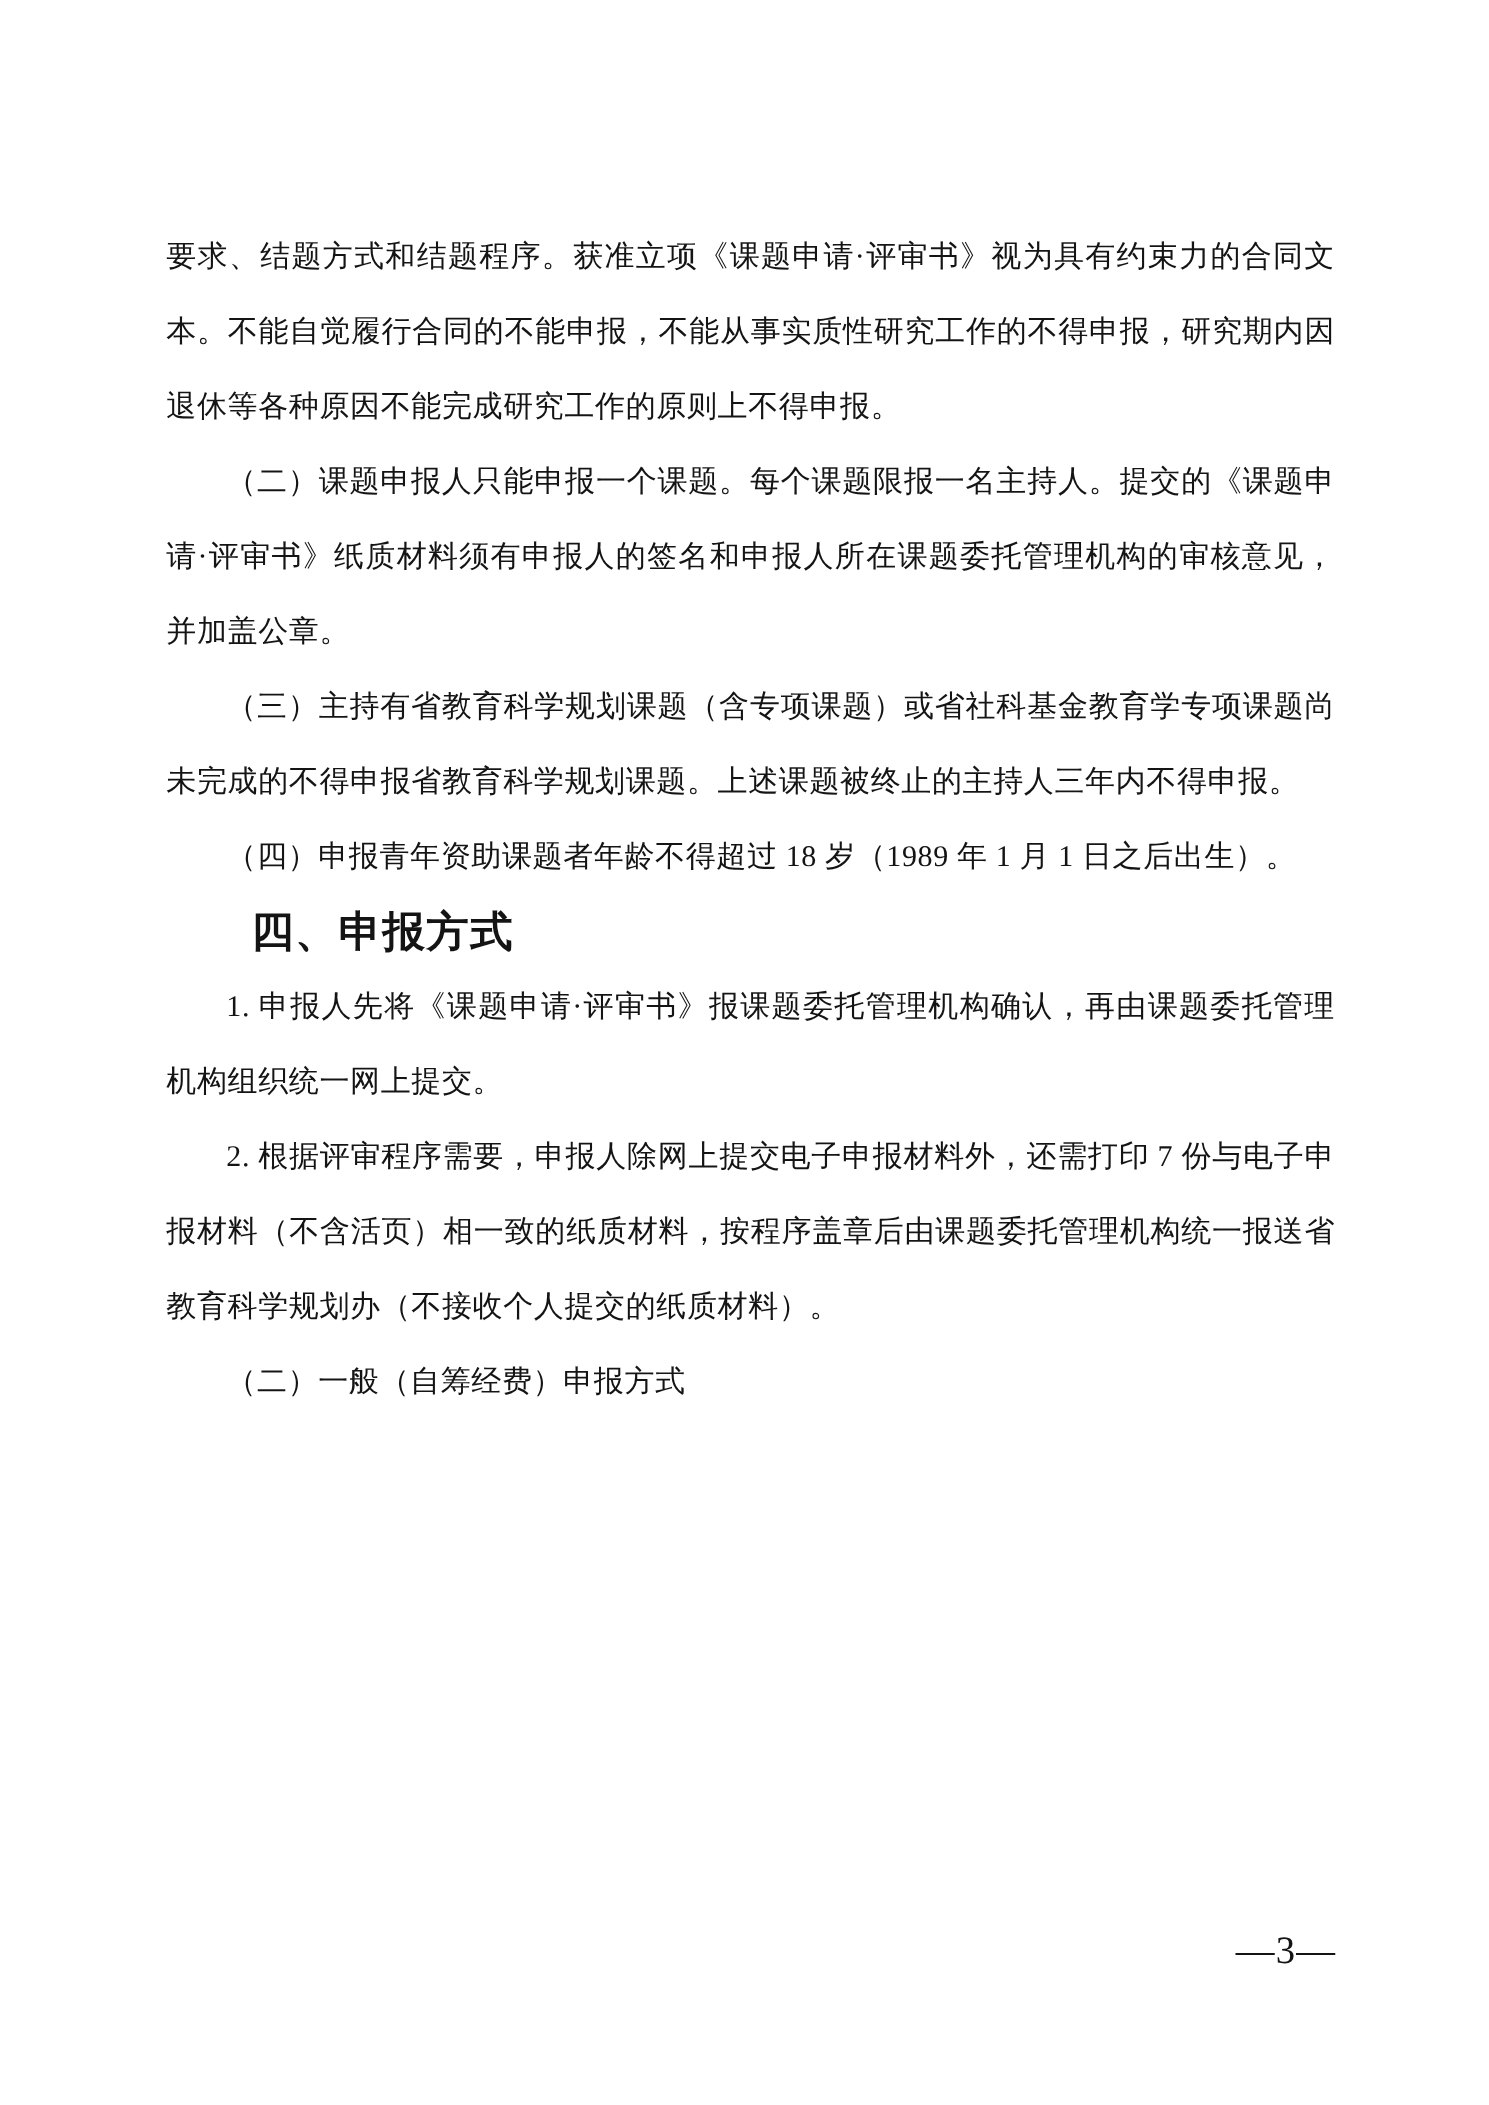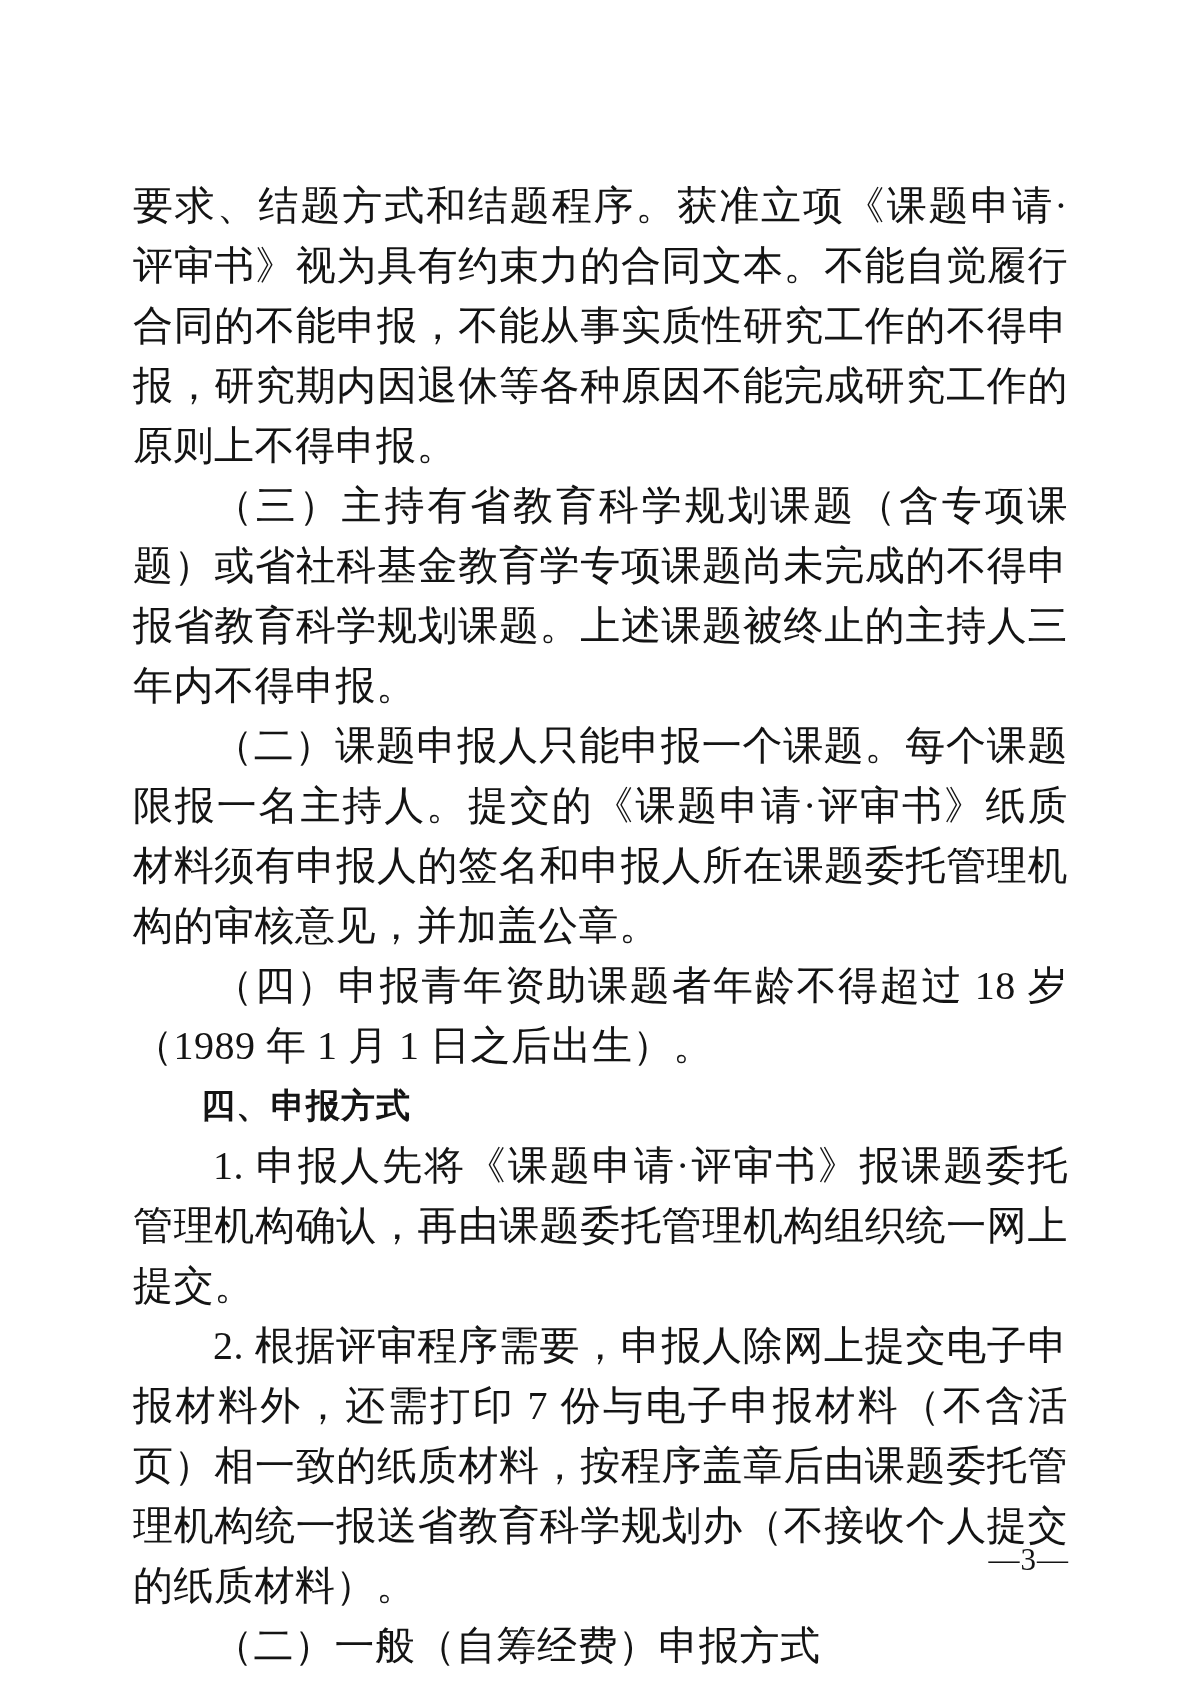--- a/index.html
+++ b/index.html
@@ -17,32 +17,32 @@
     color: #141414;
   }
   .content {
     position: absolute;
     left: 133px;
     top: 176px;
     width: 935px;
   }
   .content p {
     margin: 0;
-    font-size: 40px;
+    font-size: 24px;
     line-height: 60px;
     text-align: justify;
     text-justify: inter-ideograph;
     text-align-last: left;
     letter-spacing: 0.5px;
   }
   .content p.indent {
     text-indent: 2em;
   }
   .content p.heading {
-    font-family: Liberation Serif, serif;
+    font-family: Liberation Sans, sans-serif;
     font-weight: 700;
     font-size: 34px;
     text-indent: 2em;
     letter-spacing: 1px;
   }
   .page-number {
     position: absolute;
     right: 122px;
     top: 1540px;
     font-size: 31px;
@@ -52,22 +52,22 @@
     color: #141414;
   }
 </style>
 </head>
 <body>
 
 <div class="page">
   <div class="content" id="doc-content">
 
   <p class="">要求、结题方式和结题程序。获准立项《课题申请·评审书》视为具有约束力的合同文本。不能自觉履行合同的不能申报，不能从事实质性研究工作的不得申报，研究期内因退休等各种原因不能完成研究工作的原则上不得申报。</p>
+      <p class="indent">（二）课题申报人只能申报一个课题。每个课题限报一名主持人。提交的《课题申请·评审书》纸质材料须有申报人的签名和申报人所在课题委托管理机构的审核意见，并加盖公章。</p>
       <p class="indent">（三）主持有省教育科学规划课题（含专项课题）或省社科基金教育学专项课题尚未完成的不得申报省教育科学规划课题。上述课题被终止的主持人三年内不得申报。</p>
-      <p class="indent">（二）课题申报人只能申报一个课题。每个课题限报一名主持人。提交的《课题申请·评审书》纸质材料须有申报人的签名和申报人所在课题委托管理机构的审核意见，并加盖公章。</p>
       <p class="indent">（四）申报青年资助课题者年龄不得超过 18 岁（1989 年 1 月 1 日之后出生）。</p>
       <p class="heading">四、申报方式</p>
       <p class="indent">1. 申报人先将《课题申请·评审书》报课题委托管理机构确认，再由课题委托管理机构组织统一网上提交。</p>
       <p class="indent">2. 根据评审程序需要，申报人除网上提交电子申报材料外，还需打印 7 份与电子申报材料（不含活页）相一致的纸质材料，按程序盖章后由课题委托管理机构统一报送省教育科学规划办（不接收个人提交的纸质材料）。</p>
       <p class="indent">（二）一般（自筹经费）申报方式</p>
     </div>
   <div class="page-number">—3—</div>
 </div>
 
 </body></html>

